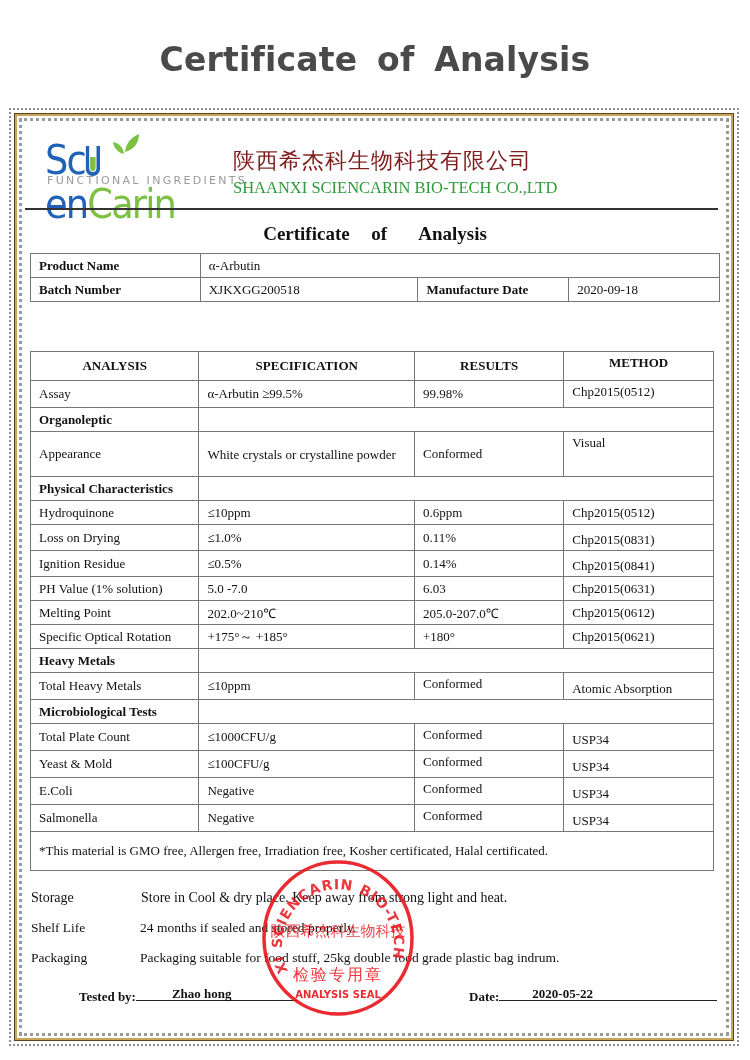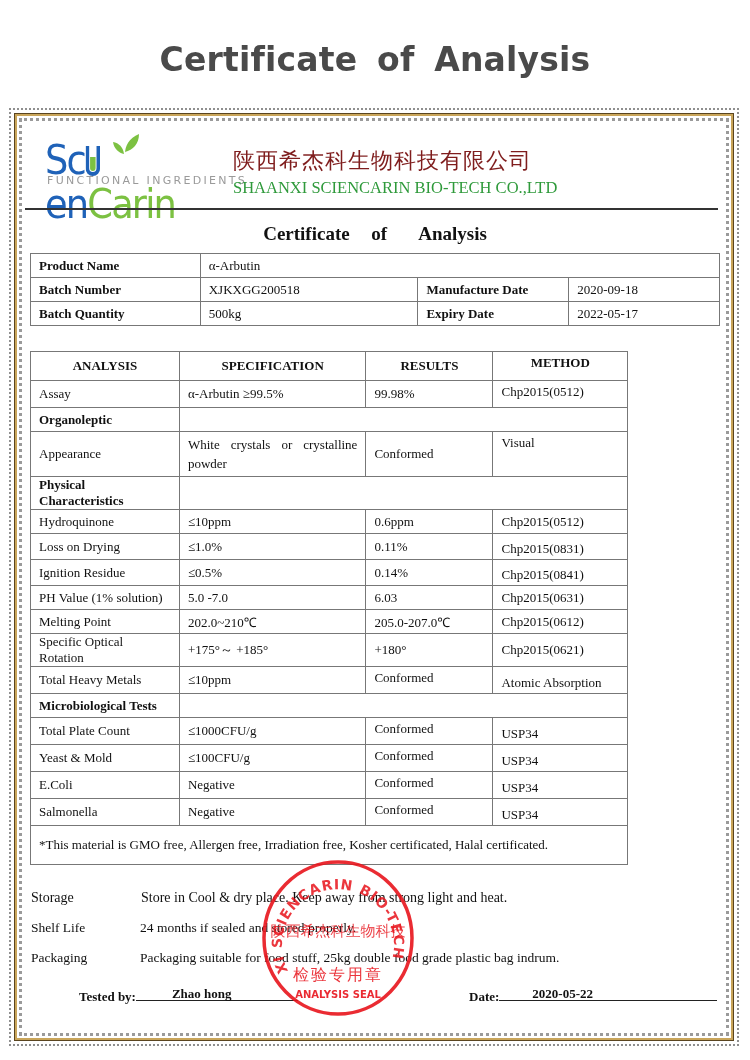--- a/index.html
+++ b/index.html
@@ -51,21 +51,21 @@
 
   .coa-title { position: absolute; left: 0; width: 750px; top: 223px; text-align: center;
     font-weight: bold; font-size: 19px; word-spacing: 6px; }
 
   table { border-collapse: collapse; position: absolute; font-size: 13px; }
   td, th { border: 1px solid #777; padding: 0 8px; vertical-align: middle; }
   .info-table { left: 30px; top: 253px; width: 690px; }
   .info-table td { height: 23px; }
   .lbl { font-weight: bold; }
 
-  .analysis-table { left: 30px; top: 351px; width: 598px; }
+  .analysis-table { left: 30px; top: 351px; width: 684px; }
   .analysis-table th { height: 25px; font-weight: bold; text-align: center; font-size: 13px; }
   .analysis-table td { height: 23px; }
   .analysis-table td.section { font-weight: bold; }
   .analysis-table td.spec-wrap { text-align: justify; line-height: 19px; padding-top: 2px; padding-bottom: 2px; }
   .analysis-table tr.tall td { height: 40px; }
   .analysis-table td.top { vertical-align: top; padding-top: 3px; }
   .analysis-table td.low { vertical-align: bottom; padding-bottom: 2px; }
   .note-row td { height: 38px; padding-left: 8px; }
 
   .extra { position: absolute; left: 31px; font-size: 14px; white-space: nowrap; }
@@ -115,26 +115,20 @@
       <tr>
     <td class="lbl">Product Name</td>
     <td colspan="3">α-Arbutin</td>
   </tr>
   <tr>
     <td class="lbl">Batch Number</td>
     <td>XJKXGG200518</td>
     <td class="lbl">Manufacture Date</td>
     <td>2020-09-18</td>
   </tr>
-  <tr>
-    <td class="lbl">Batch Quantity</td>
-    <td>500kg</td>
-    <td class="lbl">Expiry Date</td>
-    <td>2022-05-17</td>
-  </tr>
 </tbody>
   </table>
 
 <table class="analysis-table">
   <colgroup>
       <col style="width:170px">
       <col style="width:218px">
       <col style="width:151px">
       <col style="width:151px">
     </colgroup>
@@ -195,20 +189,24 @@
       <td>Melting Point</td>
       <td>202.0~210℃</td>
       <td>205.0-207.0℃</td>
       <td>Chp2015(0612)</td>
     </tr>
     <tr>
       <td>Specific Optical Rotation</td>
       <td>+175°～ +185°</td>
       <td>+180°</td>
       <td>Chp2015(0621)</td>
+    </tr>
+    <tr>
+      <td class="section">Heavy Metals</td>
+      <td colspan="3"></td>
     </tr>
     <tr>
       <td>Total Heavy Metals</td>
       <td>≤10ppm</td>
       <td class="top">Conformed</td>
       <td class="low">Atomic Absorption</td>
     </tr>
     <tr>
       <td class="section">Microbiological Tests</td>
       <td colspan="3"></td>

